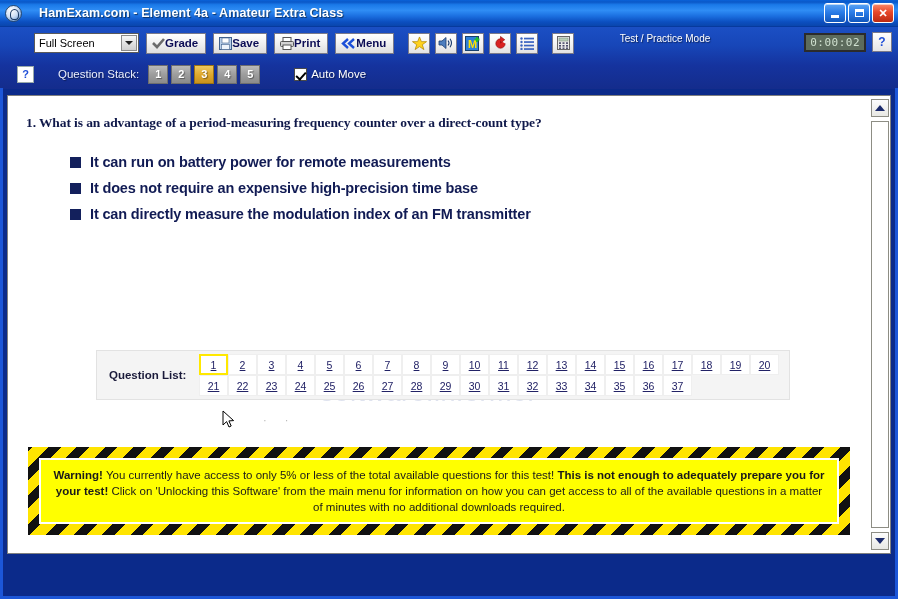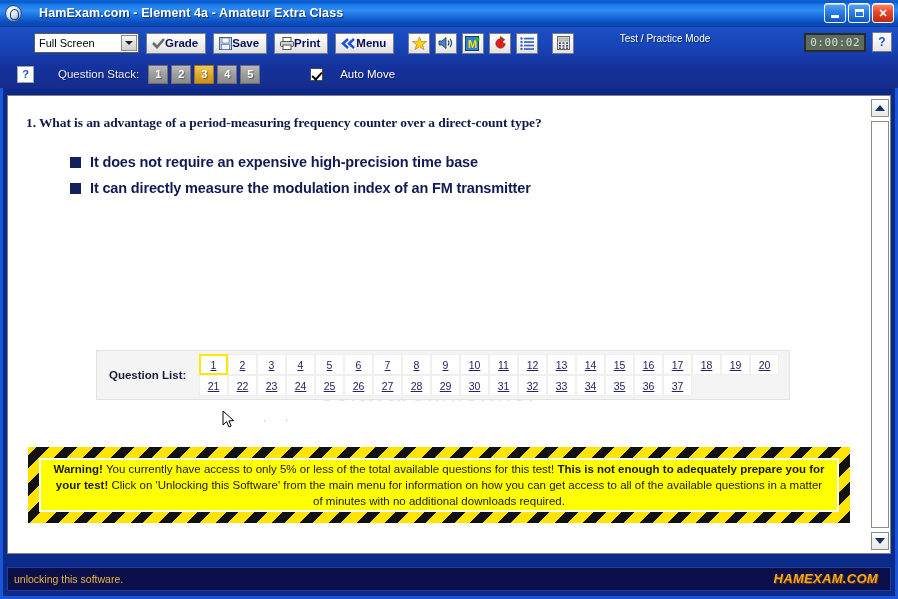--- a/index.html
+++ b/index.html
@@ -151,21 +151,21 @@
     border: 1px solid #6e6e6e;
     color: #ffffff; font-size: 11px; font-weight: bold;
     display: flex; align-items: center; justify-content: center;
     text-shadow: 1px 1px 1px rgba(0,0,0,.4);
   }
   .stack-btn.active {
     background: linear-gradient(180deg,#efc95e 0%,#dfa92f 50%,#c9921d 100%);
     border-color: #9d7314;
   }
   .automove {
-    display: flex; align-items: center; gap: 17px; margin-left: 50px;
+    display: flex; align-items: center; gap: 4px; margin-left: 34px;
   }
   .chk {
     width: 13px; height: 13px; background: #ffffff;
     border: 1px solid #4a4a4a;
     display: flex; align-items: center; justify-content: center;
     position: relative;
   }
   .chk::after {
     content: ""; position: absolute; left: 3px; top: 1px;
     width: 4px; height: 8px; border: solid #000;
@@ -243,21 +243,21 @@
     text-decoration: underline;
   }
   .qcell.empty { background: #f4f4f4; border-color: #f4f4f4; text-decoration: none; }
   .qcell.sel {
     border: 2px solid #ffe800; background: #ffffff;
   }
 
   
   .warn-outer {
     position: absolute; left: 20px; top: 351px;
-    width: 822px; height: 76px;
+    width: 822px; height: 88px;
     padding: 11px;
     background:
       repeating-linear-gradient(-45deg,
         #111111 0px, #111111 9px,
         #ffe400 9px, #ffe400 20px);
   }
   .warn-inner {
     width: 100%; height: 100%;
     background: #ffff00;
     border: 2px solid #ffffff;
@@ -467,20 +467,24 @@
       </div>
     </div>
   </div>
 
   <div class="content">
     <div class="page">
 
       <div class="qtext">1. What is an advantage of a period-measuring frequency counter over a direct-count type?</div>
 
       <div class="answers">
+        <div class="ans">
+          <span class="ans-box"></span>
+          <span>It can run on battery power for remote measurements</span>
+        </div>
         <div class="ans">
           <span class="ans-box"></span>
           <span>It does not require an expensive high-precision time base</span>
         </div>
         <div class="ans">
           <span class="ans-box"></span>
           <span>It can directly measure the modulation index of an FM transmitter</span>
         </div>
       </div>
 
@@ -553,18 +557,14 @@
         </div>
       <div class="sb-thumb"></div>
       <div class="sb-arrow sb-down">
           <i></i>
         </div>
     </div>
   </div>
 
   <div class="outer-border"></div>
 
-  <div class="statusbar">
-    <div class="status-text">unlocking this software.</div>
-    <div class="brand">HAMEXAM.COM</div>
-  </div>
 
 </div>
 
 </body></html>

